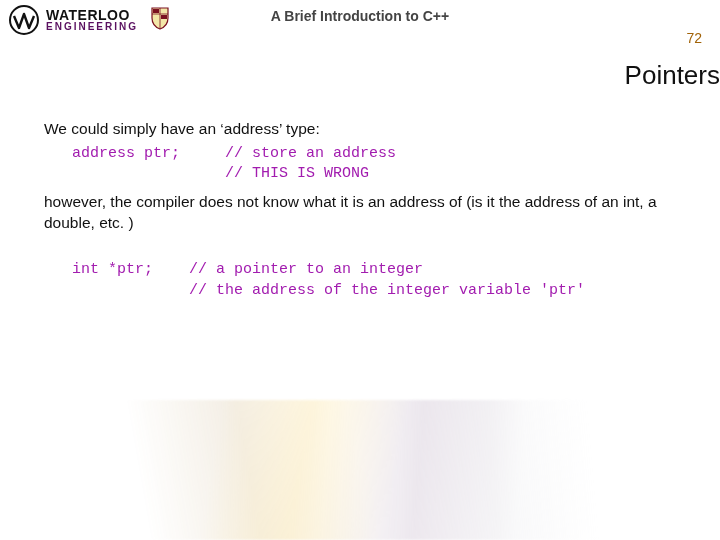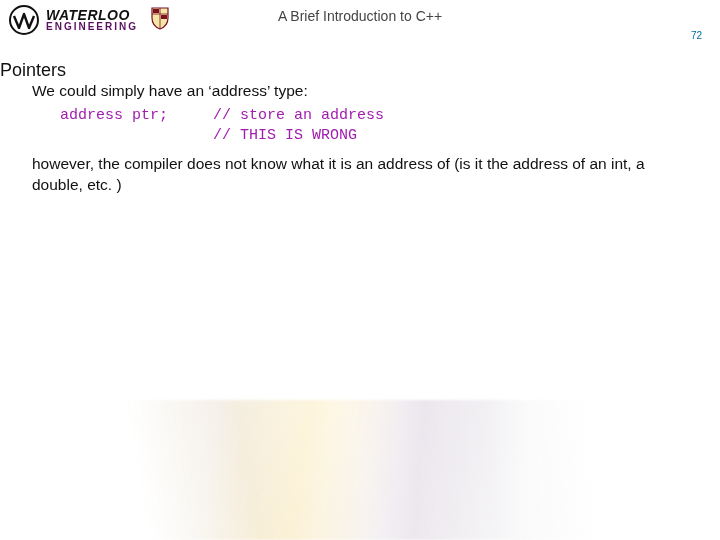--- a/index.html
+++ b/index.html
@@ -27,41 +27,41 @@
   .logo{
     position:absolute;left:8px;top:4px;display:flex;align-items:center;gap:6px;
   }
   .logo-emblem{
     width:32px;height:32px;display:inline-block;
   }
   .logo-text{
     display:flex;flex-direction:column;line-height:1;
   }
   .logo-top{
-    font-size:14px;font-weight:700;letter-spacing:.5px;color:#111;font-style:italic;
+    font-size:14px;font-weight:700;letter-spacing:.5px;color:#111;
   }
   .logo-bot{
     font-size:10px;font-weight:700;letter-spacing:2px;color:#5a1060;text-align:right;
   }
   .shield{
     display:inline-block;margin-left:6px;
   }
   .doc-subtitle{
     position:absolute;left:0;right:0;top:8px;text-align:center;
-    font-size:14px;color:#444;
+    font-size:14px;color:#444;font-weight:bold;
   }
   .page-num{
-    position:absolute;right:18px;top:30px;font-size:10px;color:#0369a1;
+    position:absolute;right:18px;top:30px;font-size:14px;color:#a16207;
   }
   .slide-title{
-    text-align:left;font-size:18px;margin-top:14px;
+    text-align:right;font-size:26px;margin-top:14px;margin-bottom:28px;
     font-weight:400;
   }
   .content{
-    padding:0 56px 0 32px;font-size:15.5px;line-height:1.35;
+    padding:0 56px 0 44px;font-size:15.5px;line-height:1.35;
   }
   .para{margin:0 0 4px 0;}
   .code{
     font-family:Consolas,"Courier New",monospace;color:#a21caf;
     white-space:pre;font-size:15px;margin:2px 0 8px 28px;
   }
   .gap{height:20px;}
 </style>
 </head>
 <body>
@@ -94,13 +94,15 @@
 </div>
 
 <div class="slide-title">Pointers</div>
 
 <div class="content">
   <p class="para">We could simply have an ‘address’ type:</p>
   <div class="code">address ptr;     // store an address
                  // THIS IS WRONG</div>
   <p class="para">however, the compiler does not know what it is an address of (is it the address of an int, a double, etc. )</p>
   <div class="gap"></div>
+  <div class="code">int *ptr;    // a pointer to an integer
+             // the address of the integer variable 'ptr'</div>
 </div>
 
 </body></html>

